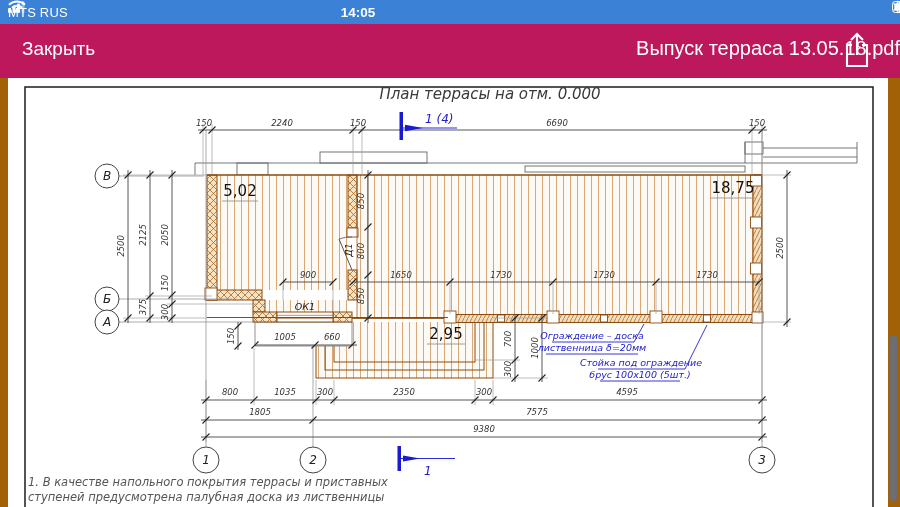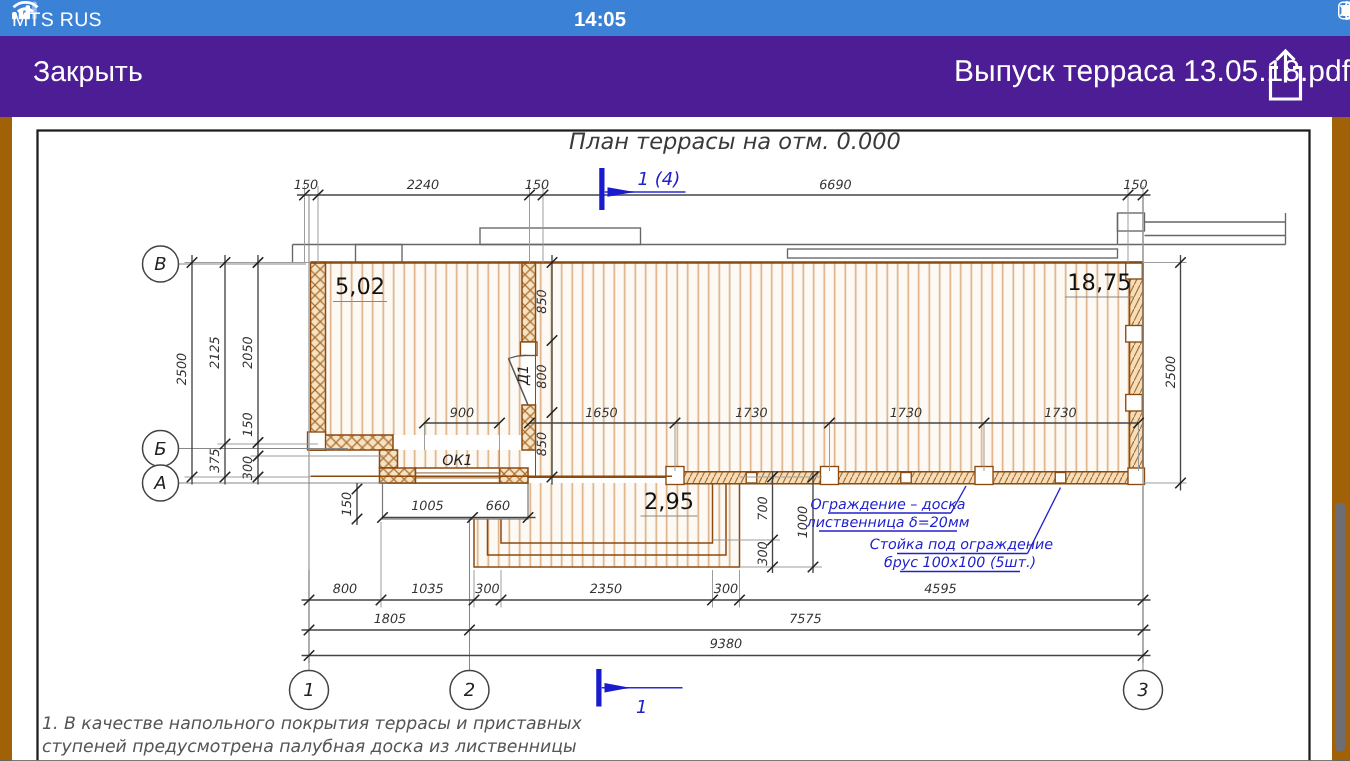--- a/index.html
+++ b/index.html
@@ -3,24 +3,24 @@
 <meta charset="utf-8">
 <style>
   html,body{margin:0;padding:0;background:#222;}
   #screen{position:relative;width:900px;height:507px;overflow:hidden;background:#8e8e93;
           font-family:"Liberation Sans",sans-serif;}
   
   #statusbar{position:absolute;left:0;top:0;width:900px;height:24px;background:#3b81d6;
              display:flex;align-items:center;color:#fff;}
   #sb-left{position:absolute;left:8px;top:0;height:24px;display:flex;align-items:center;gap:5px;}
   #carrier{font-size:13px;letter-spacing:.2px;}
-  #sb-time{position:absolute;left:0;width:716px;text-align:center;font-size:13.5px;font-weight:bold;margin-left:42px;}
+  #sb-time{position:absolute;left:0;width:716px;text-align:center;font-size:13.5px;font-weight:bold;}
   #sb-right{position:absolute;right:8px;top:0;height:24px;display:flex;align-items:center;gap:6px;}
   
-  #navbar{position:absolute;left:0;top:24px;width:900px;height:54px;background:#4c1d95;color:#fff;}
+  #navbar{position:absolute;left:0;top:24px;width:900px;height:54px;background:#be185d;color:#fff;}
   #close-btn{position:absolute;left:22px;top:14px;font-size:19px;cursor:pointer;}
   #nav-title{position:absolute;left:0;top:13px;width:900px;text-align:right;font-size:20px;}
   #share-btn{position:absolute;right:26px;top:4px;width:34px;height:44px;cursor:pointer;}
   
   #content{position:absolute;left:0;top:78px;width:900px;height:429px;background:#a16207;}
   #pdf-page{position:absolute;left:8px;top:0;width:880px;height:429px;background:#ffffff;}
   #scroll-thumb{position:absolute;right:3px;top:257px;width:7px;height:166px;border-radius:3.5px;
                 background:#6d6d73;}
   svg{position:absolute;left:0;top:0;}
   

